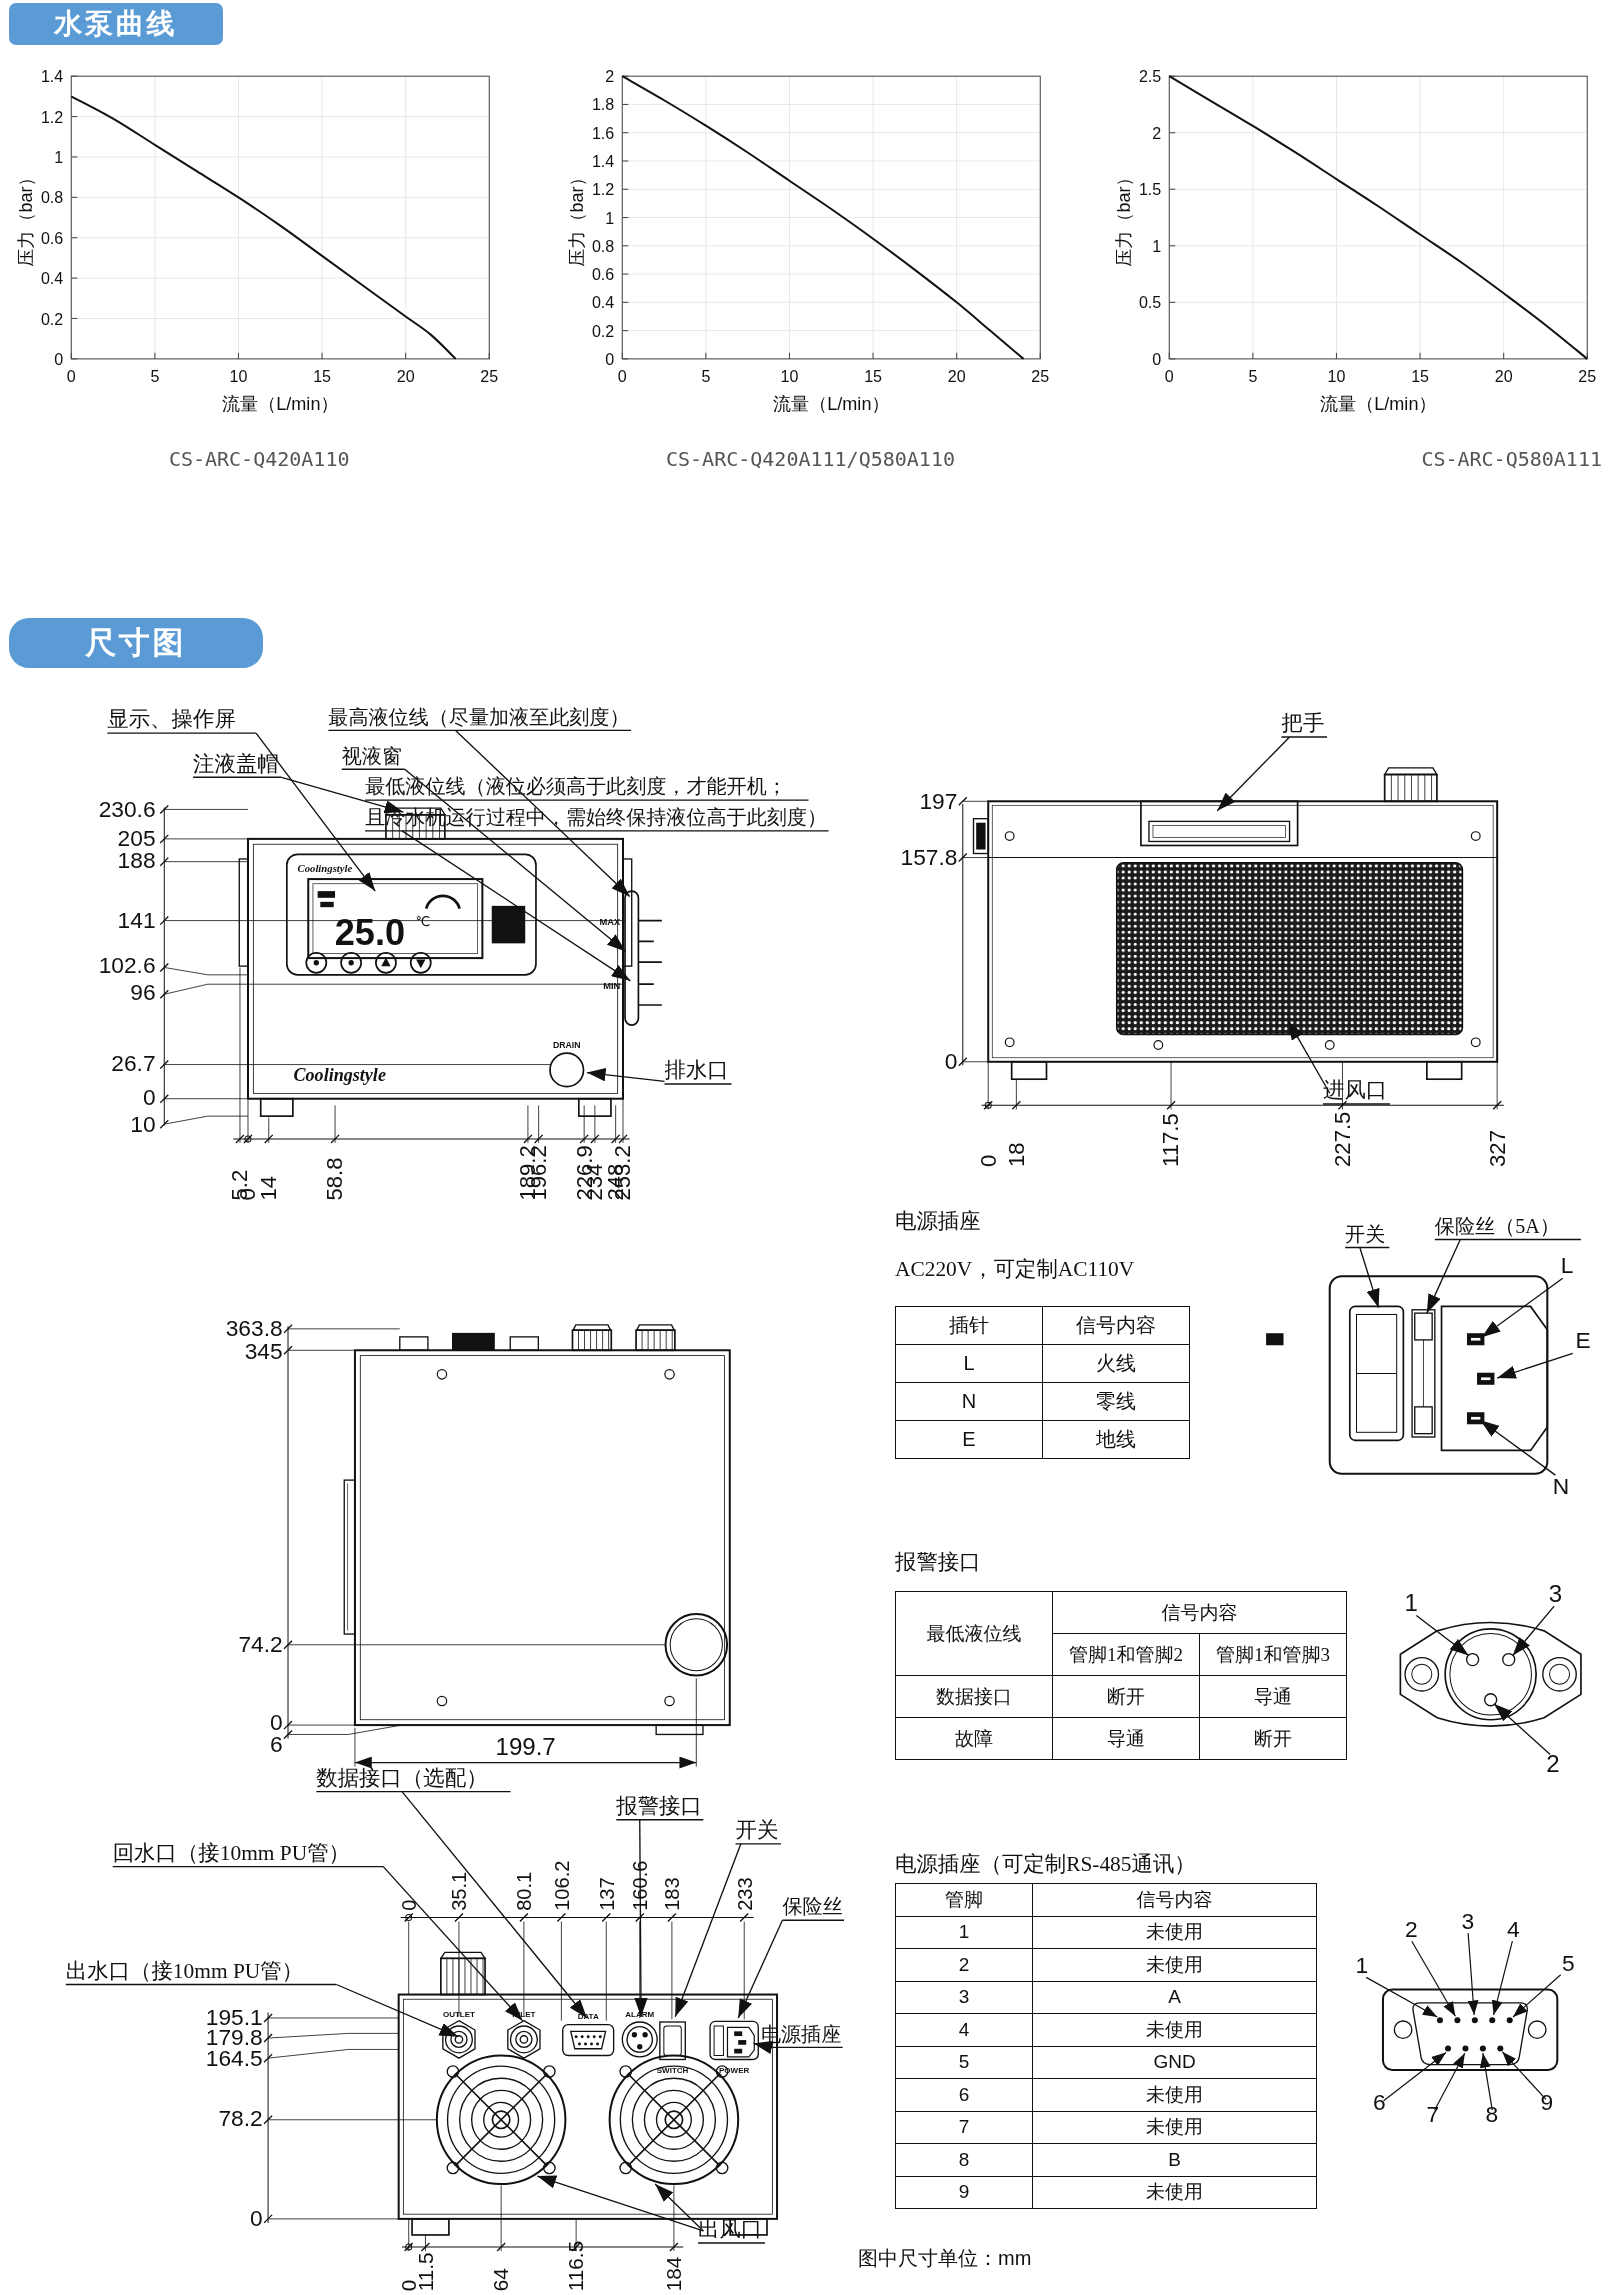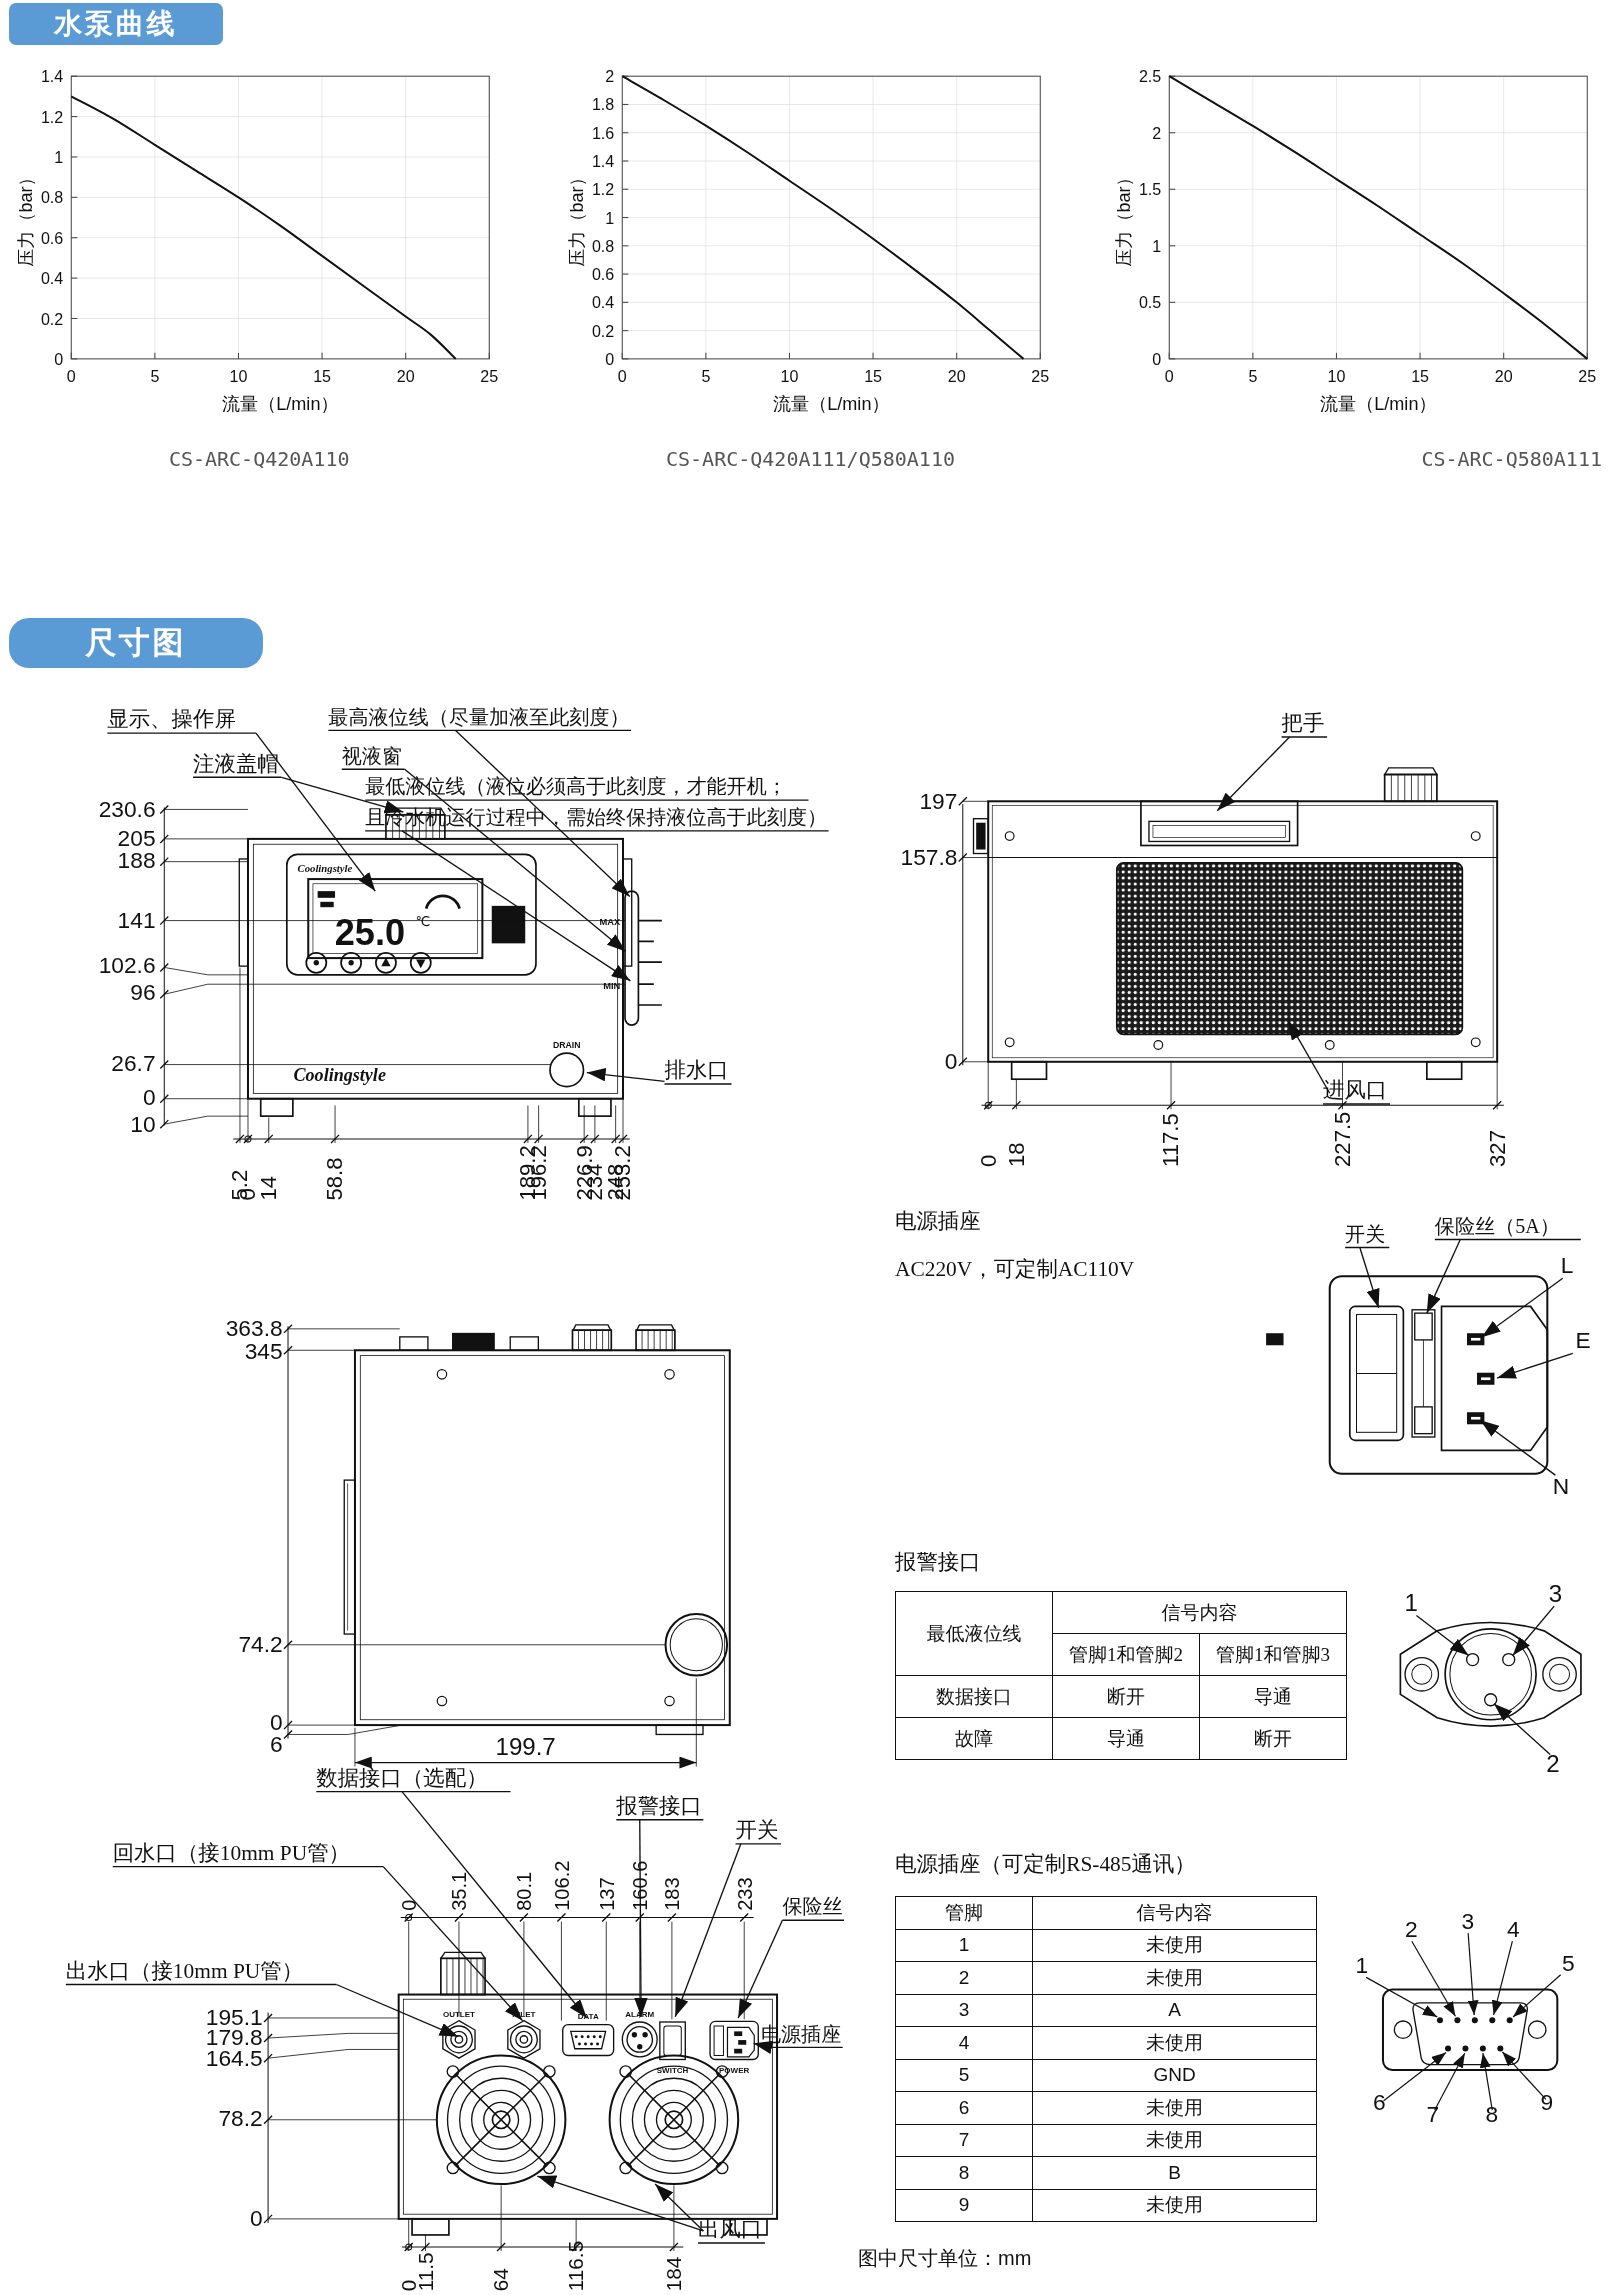--- a/index.html
+++ b/index.html
@@ -675,20 +675,40 @@
         <text class="num" x="831" y="808" transform="rotate(-90 831 808)">116.5</text>
         <text class="num" x="977" y="808" transform="rotate(-90 977 808)">184</text>
       </g>
     </g>
   </g>
 </svg>
 
 <div class="blk" style="left:891px;top:1206px;width:710px;height:315px">
   <div class="title-cjk" style="position:absolute;left:4px;top:0">电源插座</div>
   <div class="title-cjk" style="position:absolute;left:4px;top:48px">AC220V，可定制AC110V</div>
+  <table class="ptable" style="position:absolute;left:4px;top:100px">
+    <tbody>
+        <tr>
+          <th>插针</th>
+          <th>信号内容</th>
+        </tr>
+    <tr>
+          <td class="num">L</td>
+          <td>火线</td>
+        </tr>
+    <tr>
+          <td class="num">N</td>
+          <td>零线</td>
+        </tr>
+    <tr>
+          <td class="num">E</td>
+          <td>地线</td>
+        </tr>
+  </tbody>
+    </table>
   <svg style="position:absolute;left:375px;top:0" width="335" height="308" viewBox="0 0 500 460">
     <defs>
         <marker id="pA" markerWidth="15" markerHeight="10" refX="14" refY="5" orient="auto">
           <path d="M0,0 L14,5 L0,10 z" fill="#111"></path>
         </marker>
       </defs>
     <g stroke="#111" fill="none">
       <text class="cjk" x="118" y="52" font-size="30" stroke="none" fill="#111">开关</text>
       <line x1="118" y1="62" x2="184" y2="62" stroke-width="2"></line>
       <line x1="140" y1="62" x2="168" y2="152" stroke-width="2" marker-end="url(#pA)"></line>
@@ -787,21 +807,21 @@
         <line x1="44" y1="62" x2="122" y2="122" marker-end="url(#aA)"></line>
         <line x1="250" y1="48" x2="188" y2="122" marker-end="url(#aA)"></line>
         <line x1="244" y1="270" x2="160" y2="194" marker-end="url(#aA)"></line>
       </g>
     </g>
   </svg>
 </div>
 
 <div class="blk" style="left:891px;top:1849px;width:710px;height:415px">
   <div class="title-cjk" style="position:absolute;left:4px;top:0">电源插座（可定制RS-485通讯）</div>
-  <table class="dtable" style="position:absolute;left:4px;top:47px">
+  <table class="dtable" style="position:absolute;left:4px;top:34px">
     <tbody>
         <tr>
           <th style="width:134px">管脚</th>
         <th style="width:281px">信号内容</th>
         </tr>
     <tr>
           <td class="num">1</td>
           <td>未使用</td>
         </tr>
     <tr>

